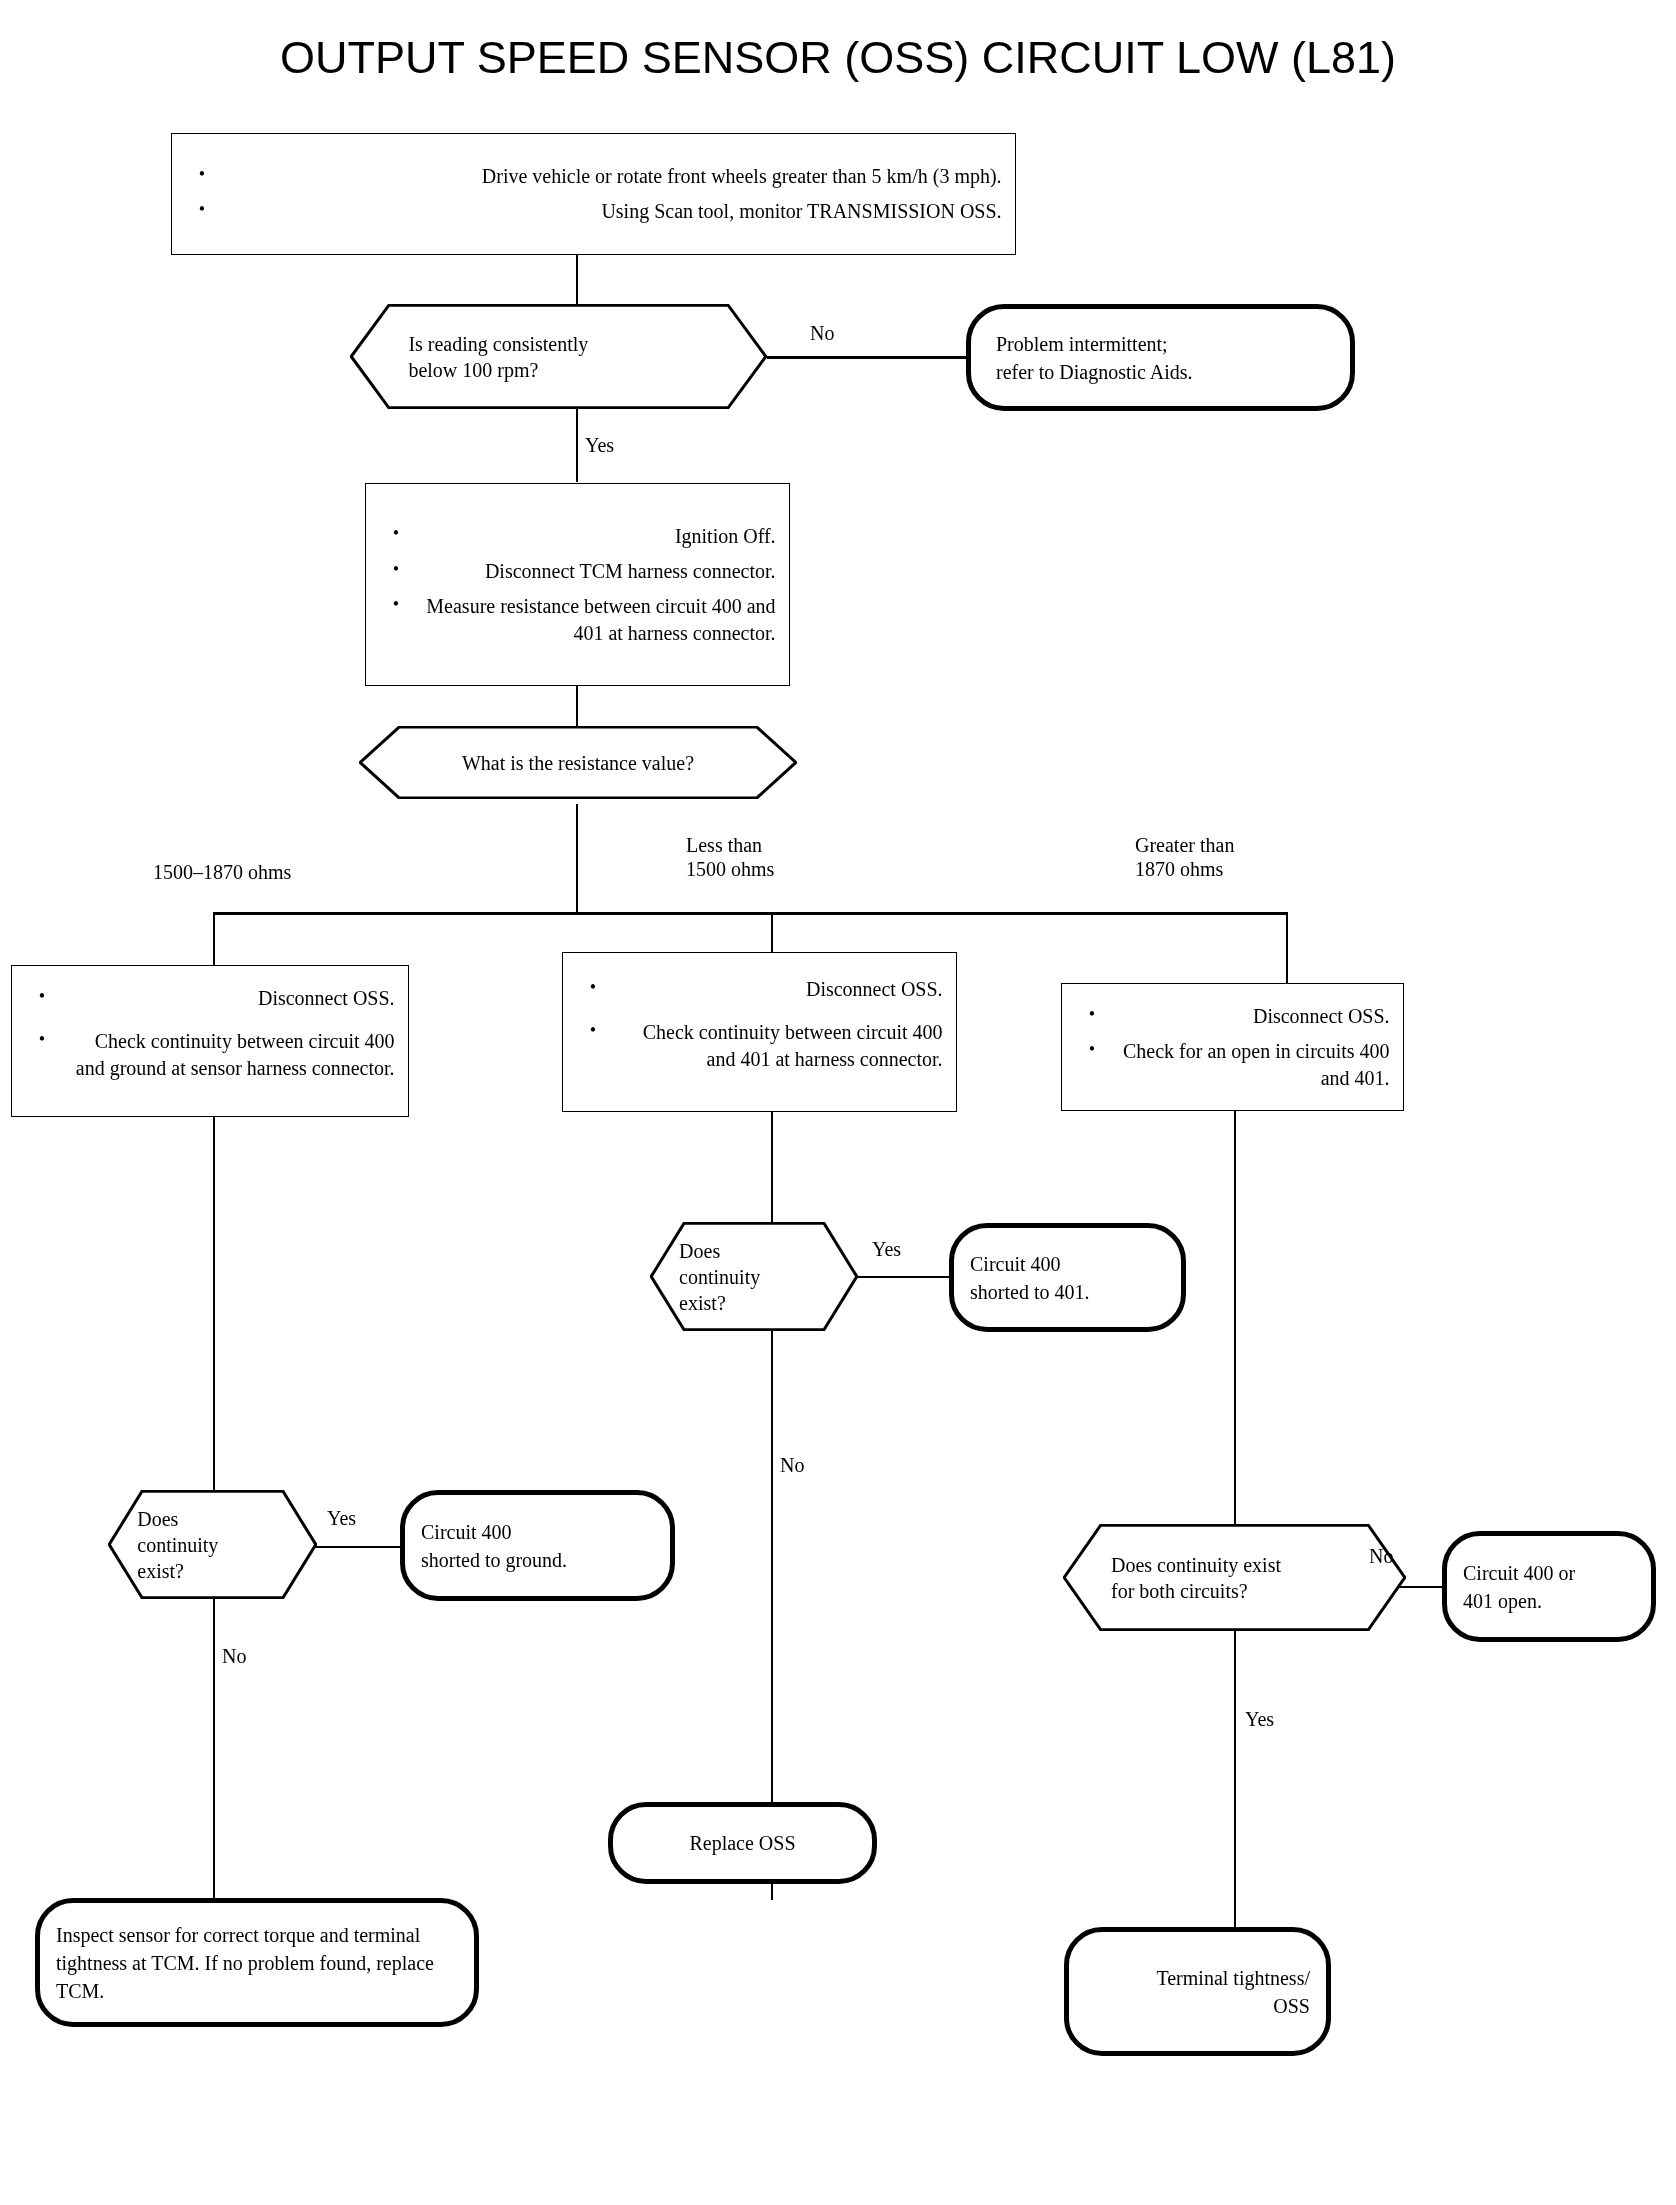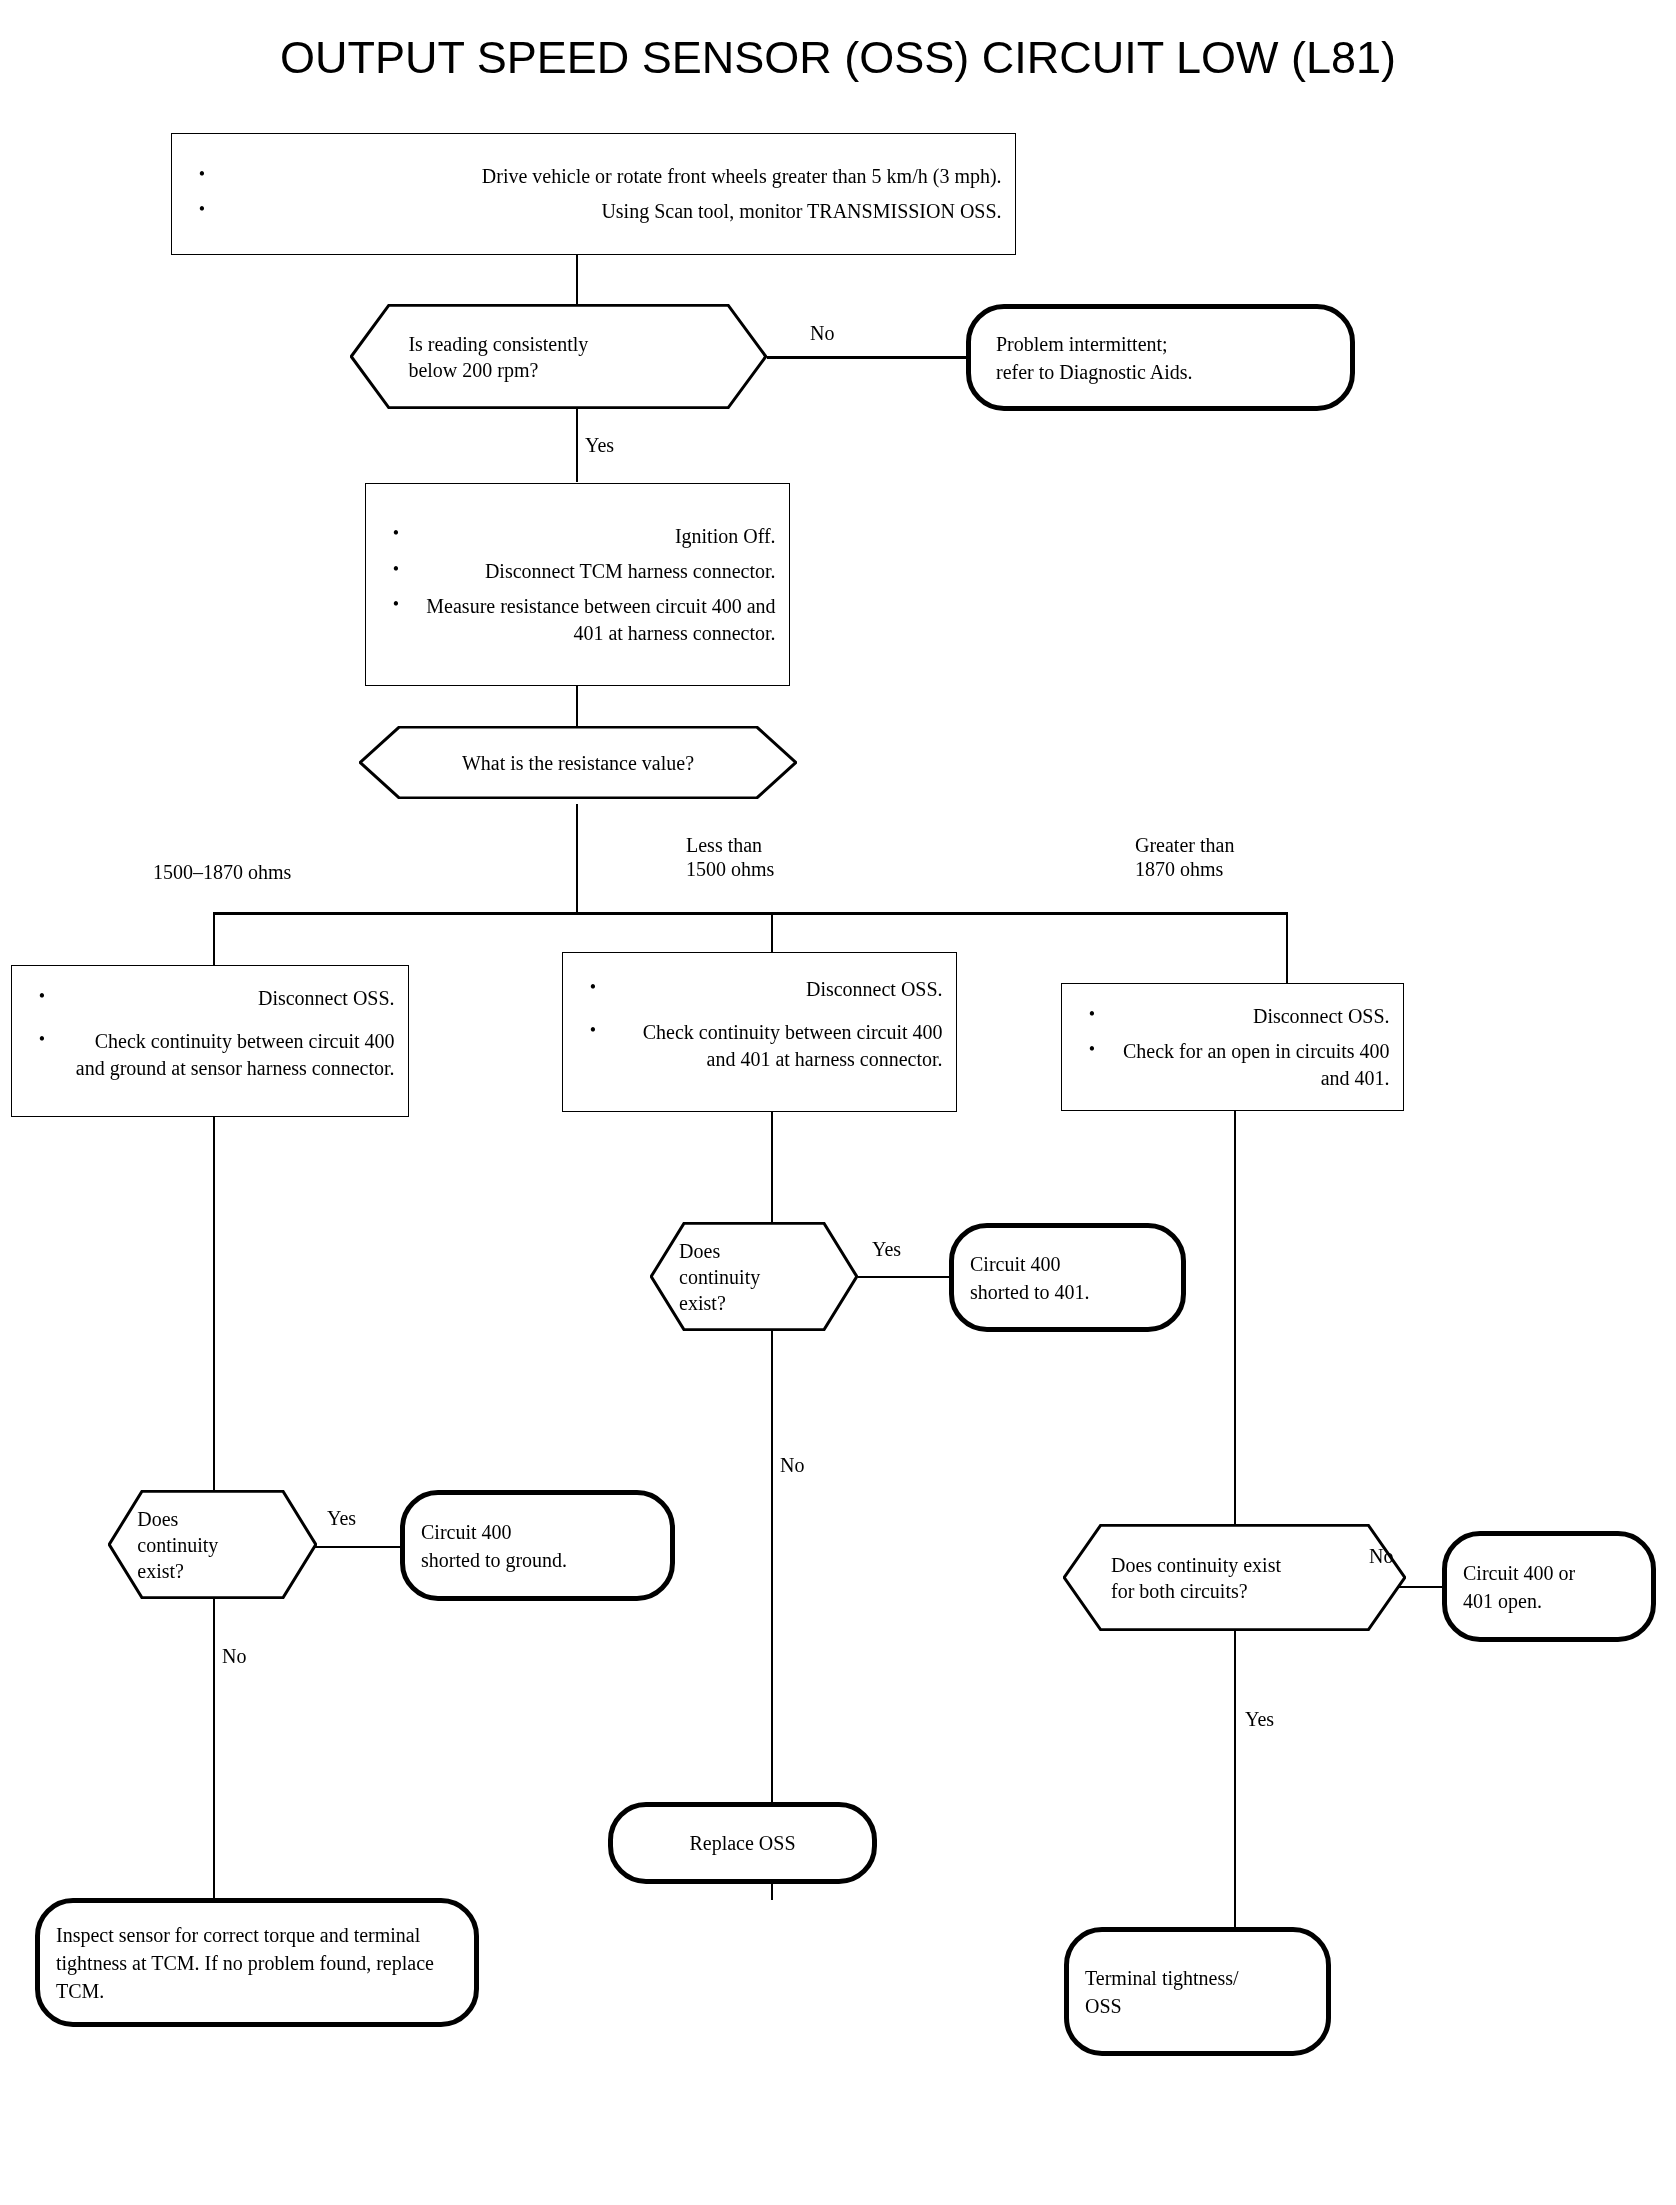--- a/index.html
+++ b/index.html
@@ -184,21 +184,21 @@
         <li>Using Scan tool, monitor  TRANSMISSION OSS.</li>
       </ul>
     </div>
   </div>
 
   <div class="node hex" style="left:350px; top:304px; width:417px; height:105px;">
     <svg viewBox="0 0 686 172" preserveAspectRatio="none">
       <polygon points="64,2 622,2 684,86 622,170 64,170 2,86" fill="#ffffff" stroke="#000000" stroke-width="3" vector-effect="non-scaling-stroke"></polygon>
     </svg>
     <div class="hextext" style="white-space:pre-line;">Is reading consistently
-below 200 rpm?</div>
+below 100 rpm?</div>
   </div>
 
   <div class="node term" style="left:966px; top:304px; width:389px; height:107px;">
     <div class="inner" style="white-space:pre-line;padding-left:25px;">Problem intermittent;
 refer to Diagnostic Aids.</div>
   </div>
 
   <div class="node proc" style="left:365px; top:483px; width:425px; height:203px;">
     <div class="inner">
       <ul class="bullets">
@@ -291,21 +291,21 @@
   </div>
 
   <div class="node term" style="left:35px; top:1898px; width:444px; height:129px;">
     <div class="inner">Inspect sensor for correct torque and terminal tightness at TCM. If no problem found, replace TCM.</div>
   </div>
 
   <div class="node term" style="left:608px; top:1802px; width:269px; height:82px;">
     <div class="inner center">Replace OSS</div>
   </div>
 
-  <div class="node term" style="left:1064px; top:1927px; width:267px; height:129px;">
+  <div class="node term" style="left:1064px; top:1927px; width:267px; height:129px;text-align:right;">
     <div class="inner" style="white-space:pre-line;">Terminal tightness/
 OSS</div>
   </div>
 
   <div class="elabel" style="left:810px; top:321px;">No</div>
   <div class="elabel" style="left:585px; top:433px;">Yes</div>
 
   <div class="elabel" style="left:872px; top:1237px;">Yes</div>
   <div class="elabel" style="left:780px; top:1453px;">No</div>
 

